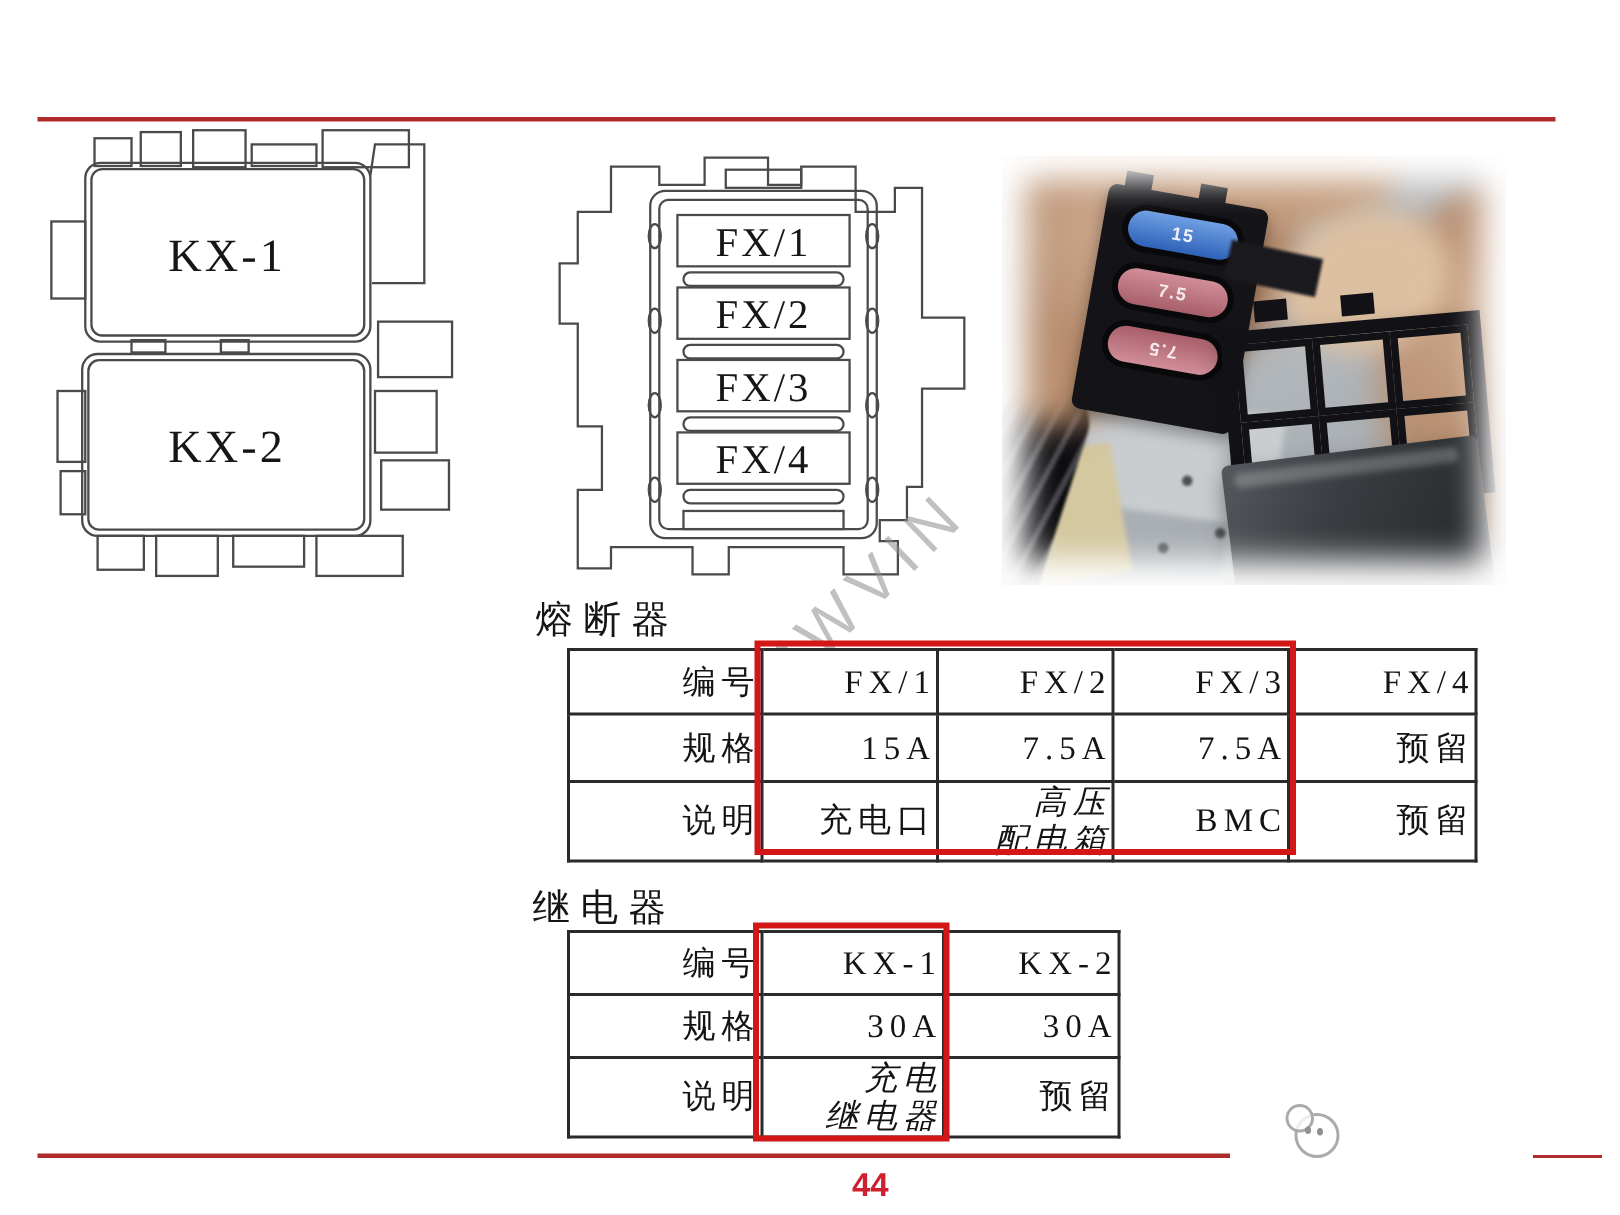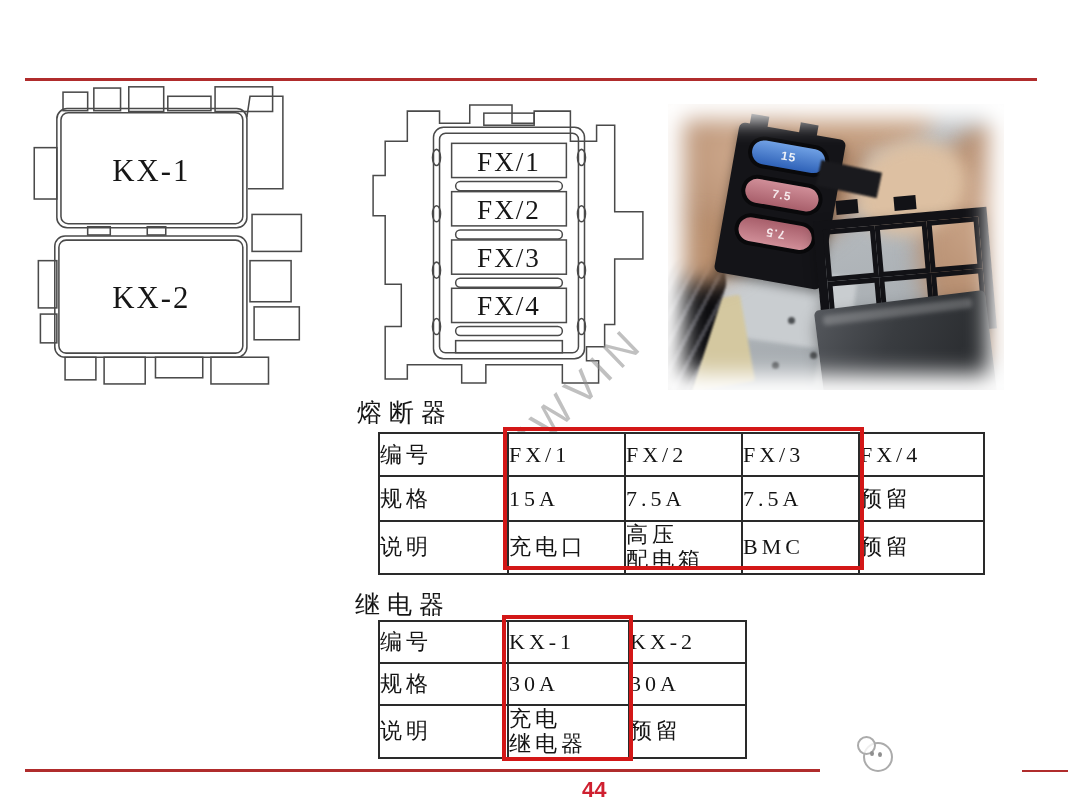--- a/index.html
+++ b/index.html
@@ -8,24 +8,24 @@
     font-family:"Liberation Serif","DejaVu Serif",serif;color:#111;
   }
   .abs{position:absolute;}
   
   .rule{background:#b02c2c;height:3px;}
   
   .sec-title{font-size:25px;letter-spacing:7px;color:#151515;}
   
   table.spec{border-collapse:collapse;table-layout:fixed;background:#fff;}
   table.spec td{
-    border:2px solid #2a2a2a;text-align:left;vertical-align:middle;
+    border:2px solid #2a2a2a;text-align:right;vertical-align:middle;
     font-size:22px;letter-spacing:4px;color:#141414;padding:0;
   }
-  td.small2{font-size:17px;line-height:1.15;letter-spacing:3px;white-space:pre-line;}
+  td.small2{font-size:17px;line-height:1.15;letter-spacing:3px;white-space:pre-line;font-style:italic;}
   
   .hl-box{border:4px solid #d31717;background:transparent;pointer-events:none;}
   
   .wm-diag{
     font-family:"Liberation Sans","DejaVu Sans",sans-serif;
     font-size:42px;letter-spacing:7px;color:#8d8d8d;opacity:.55;
     transform:rotate(-44deg);transform-origin:center;white-space:nowrap;
   }
   
   .slogan{font-size:23px;letter-spacing:2px;color:#b4282d;white-space:nowrap;}
@@ -252,14 +252,14 @@
   <div class="abs rule" style="left:25px;top:769px;width:795px;"></div>
   <div class="abs rule" style="left:1022px;top:770px;width:46px;height:2px;"></div>
 
   <div class="abs mascot" style="left:857px;top:736px;">
     <div class="c1"></div>
     <div class="c2"></div>
     <div class="e" style="left:13px;top:15px;"></div>
     <div class="e" style="left:21px;top:16px;"></div>
   </div>
 
-  <div class="abs pagenum" style="left:582px;top:777px;">44</div>
+  <div class="abs pagenum" style="left:568px;top:777px;">44</div>
 </div>
 
 </body></html>

